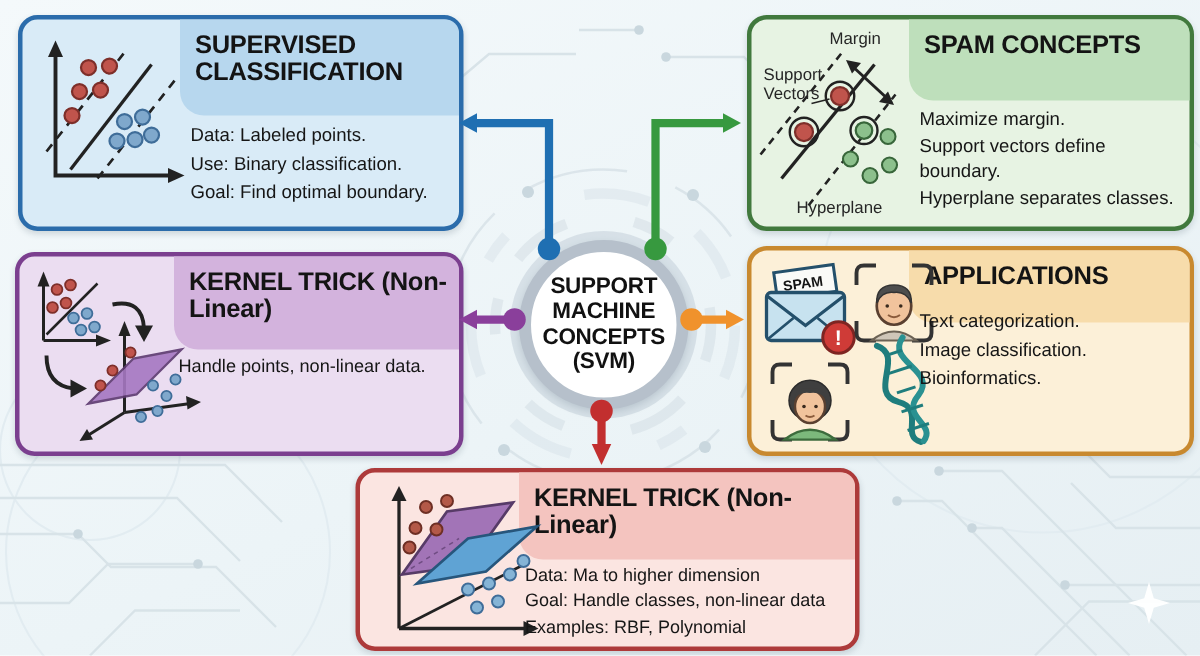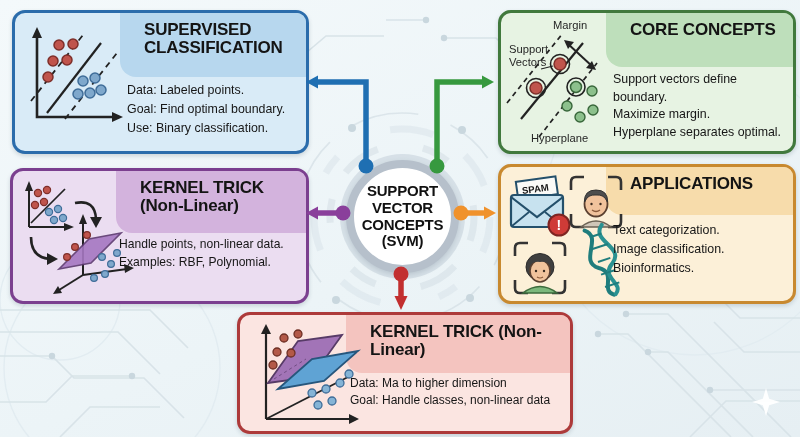--- a/index.html
+++ b/index.html
@@ -12,40 +12,40 @@
   .bg{position:absolute;left:0;top:0;z-index:0}
   .bg .trace{fill:none;stroke:var(--trace);stroke-width:1.6}
   .bg .node{fill:var(--node)}
   .bg .faint{fill:none;stroke:#e2ecf1;stroke-width:1.4}
   .bg .arc{fill:none;stroke:var(--arc)}
   .bg .sparkle{fill:#ffffff;opacity:.95}
 
   
   .box{position:absolute;border:3px solid;border-radius:13px;box-shadow:0 2px 4px rgba(40,60,80,.18);z-index:2}
   .head{position:absolute;top:0;right:0;border-radius:0 9px 0 16px}
-  .head h2{margin:0;padding:8px 8px 0 24px;font-size:17px;line-height:1.08;letter-spacing:-.2px;color:#141414;font-weight:bold}
+  .head h2{margin:0;padding:8px 8px 0 10px;font-size:17px;line-height:1.08;letter-spacing:-.2px;color:#141414;font-weight:bold}
   .lines{position:absolute;list-style:none;margin:0;padding:0;font-size:12.4px;line-height:1.52}
   .lines b{font-weight:normal}
   .icon{position:absolute}
 
   .box.blue  {left:12px; top:10px; width:291px;height:138px;border-color:var(--blue-border);  background:var(--blue-fill)}
   .blue  .head{left:105px;height:64px;background:var(--blue-head)}
   .blue  .lines{left:112px;top:68px;width:178px}
 
   .box.green {left:498px;top:10px; width:292px;height:138px;border-color:var(--green-border); background:var(--green-fill)}
   .green .head{left:105px;height:54px;background:var(--green-head)}
   .green .lines{left:112px;top:58px;width:176px;line-height:1.42}
 
   .box.purple{left:10px; top:168px;width:293px;height:130px;border-color:var(--purple-border);background:var(--purple-fill)}
   .purple .head{left:103px;height:62px;background:var(--purple-head)}
   .purple .lines{left:106px;top:64px;width:190px;font-size:12.1px}
 
   .box.orange{left:498px;top:164px;width:292px;height:134px;border-color:var(--orange-border);background:var(--orange-fill)}
   .orange .head{left:105px;height:48px;background:var(--orange-head)}
-  .orange .lines{left:112px;top:54px;width:176px}
+  .orange .lines{left:112px;top:38px;width:176px}
 
   .box.red   {left:237px;top:312px;width:330px;height:116px;border-color:var(--red-border);   background:var(--red-fill)}
   .red   .head{left:106px;height:58px;background:var(--red-head)}
   .red   .lines{left:110px;top:60px;width:218px;font-size:12px;line-height:1.45}
 
   
   .hub{
     position:absolute;left:346px;top:160px;width:97px;height:97px;z-index:3;
     background:#ffffff;border:8px solid var(--ring);border-radius:50%;
     box-shadow:0 0 0 6px rgba(187,199,210,.45),0 2px 5px rgba(40,60,80,.25);
@@ -125,28 +125,28 @@
       <g fill="#7fa8cc" stroke="#3f6d99" stroke-width="1.5">
         <circle cx="60" cy="58" r="5"></circle>
           <circle cx="72" cy="55" r="5"></circle>
         <circle cx="55" cy="71" r="5"></circle>
           <circle cx="67" cy="70" r="5"></circle>
         <circle cx="78" cy="67" r="5"></circle>
       </g>
     </svg>
     <ul class="lines">
       <li><b>Data:</b><span> Labeled points.</span></li>
+      <li><b>Use:</b><span> Binary classification.</span></li>
       <li><b>Goal:</b><span> Find optimal boundary.</span></li>
-      <li><b>Use:</b><span> Binary classification.</span></li>
     </ul>
   </section>
 
   <section class="box green">
     <div class="head">
-      <h2>CORE CONCEPTS</h2>
+      <h2>SPAM CONCEPTS</h2>
     </div>
     <svg class="icon" style="left:2px;top:2px" width="112" height="130" viewBox="0 0 112 130">
       <path d="M18,104 L80,28" stroke="#222" stroke-width="2.2" fill="none"></path>
       <path d="M4,88 L60,18" stroke="#222" stroke-width="1.7" fill="none" stroke-dasharray="5 4"></path>
       <path d="M36,122 L94,48" stroke="#222" stroke-width="1.7" fill="none" stroke-dasharray="5 4"></path>
       <path d="M64,28 L90,52" stroke="#222" stroke-width="2" fill="none"></path>
       <polygon points="61,25 71,27 65,34" fill="#222"></polygon>
       <polygon points="93,55 83,53 89,46" fill="#222"></polygon>
       <path d="M38,54 L50,51" stroke="#222" stroke-width="1.2" fill="none"></path>
       <g>
@@ -162,23 +162,23 @@
           <circle cx="64" cy="91" r="5"></circle>
         <circle cx="77" cy="102" r="5"></circle>
           <circle cx="90" cy="95" r="5"></circle>
       </g>
       <text class="iconlabel" x="50" y="14">Margin</text>
       <text class="iconlabel" x="6" y="38">Support</text>
       <text class="iconlabel" x="6" y="51">Vectors</text>
       <text class="iconlabel" x="28" y="127">Hyperplane</text>
     </svg>
     <ul class="lines">
+      <li><b></b><span>Maximize margin.</span></li>
       <li><b>Support vectors</b><span> define boundary.</span></li>
-      <li><b></b><span>Maximize margin.</span></li>
-      <li><b>Hyperplane</b><span> separates optimal.</span></li>
+      <li><b>Hyperplane</b><span> separates classes.</span></li>
     </ul>
   </section>
 
   <section class="box purple">
     <div class="head">
       <h2>KERNEL TRICK (Non-Linear)</h2>
     </div>
     <svg class="icon" style="left:4px;top:6px" width="120" height="118" viewBox="0 0 120 118">
       <path d="M12,50 V12" stroke="#222" stroke-width="2" fill="none"></path>
       <polygon points="12,4 8,14 16,14" fill="#222"></polygon>
@@ -216,21 +216,20 @@
       <g fill="#7fa8cc" stroke="#3f6d99" stroke-width="1.2">
         <circle cx="85" cy="80" r="3.4"></circle>
           <circle cx="94" cy="87" r="3.4"></circle>
           <circle cx="100" cy="76" r="3.4"></circle>
         <circle cx="88" cy="97" r="3.4"></circle>
           <circle cx="77" cy="101" r="3.4"></circle>
       </g>
     </svg>
     <ul class="lines">
       <li><b></b><span>Handle points, non-linear data.</span></li>
-      <li><b>Examples:</b><span> RBF, Polynomial.</span></li>
     </ul>
   </section>
 
   <section class="box orange">
     <div class="head">
       <h2>APPLICATIONS</h2>
     </div>
     <svg class="icon" style="left:6px;top:8px" width="118" height="122" viewBox="0 0 118 122">
 
       <g transform="translate(2,2)">
@@ -320,26 +319,27 @@
           <circle cx="76" cy="68" r="4"></circle>
         <circle cx="90" cy="62" r="4"></circle>
           <circle cx="99" cy="53" r="4"></circle>
         <circle cx="68" cy="84" r="4"></circle>
           <circle cx="82" cy="80" r="4"></circle>
       </g>
     </svg>
     <ul class="lines">
       <li><b>Data:</b><span> Ma to higher dimension</span></li>
       <li><b>Goal:</b><span> Handle classes, non-linear data</span></li>
+      <li><b>Examples:</b><span> RBF, Polynomial</span></li>
     </ul>
   </section>
 
   <div class="hub">
     <span>SUPPORT</span>
-    <span>VECTOR</span>
+    <span>MACHINE</span>
     <span>CONCEPTS</span>
     <span>(SVM)</span>
   </div>
 
   <svg class="connectors" width="800" height="437" viewBox="0 0 800 437">
     <path class="conn" style="stroke:var(--conn-blue)" d="M366,166 V82 H318"></path>
     <polygon style="fill:var(--conn-blue)" points="306,82 318,75.5 318,88.5"></polygon>
     <circle style="fill:var(--conn-blue)" cx="366" cy="166" r="7.5"></circle>
 
     <path class="conn" style="stroke:var(--conn-green)" d="M437,166 V82 H482"></path>

